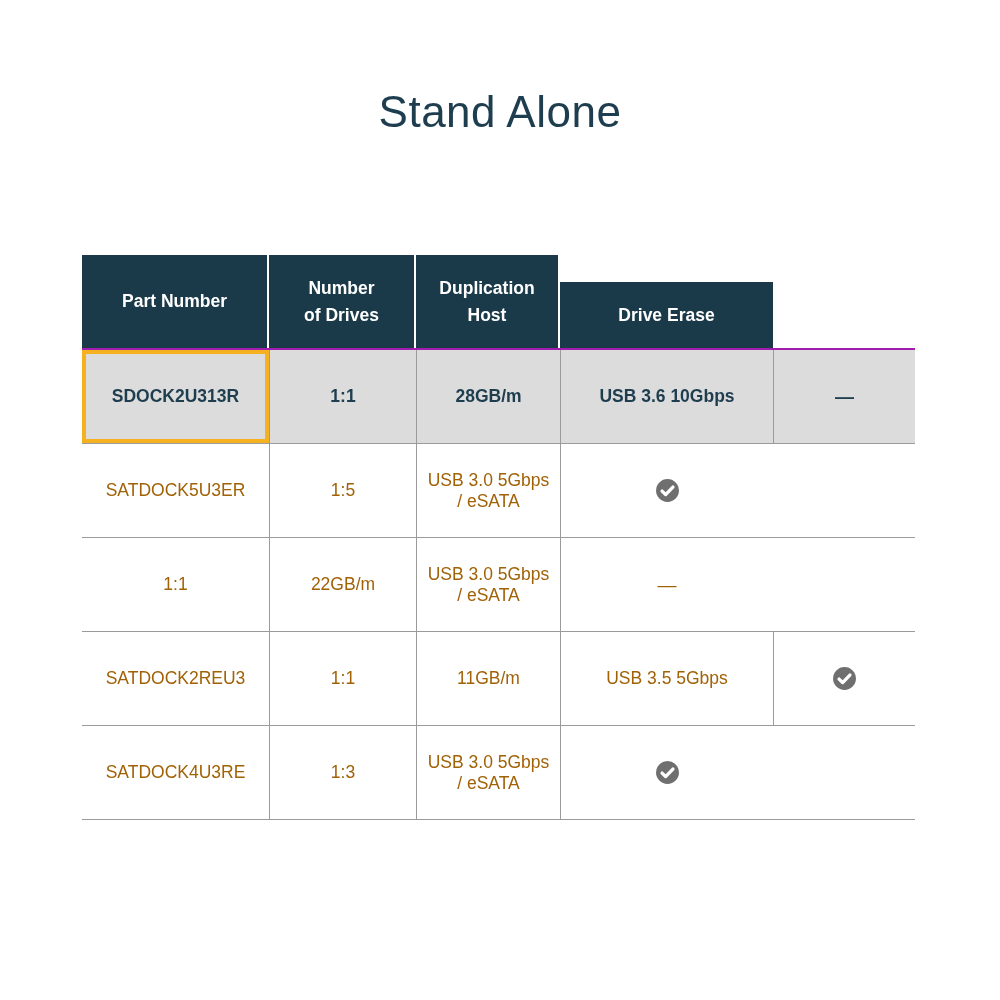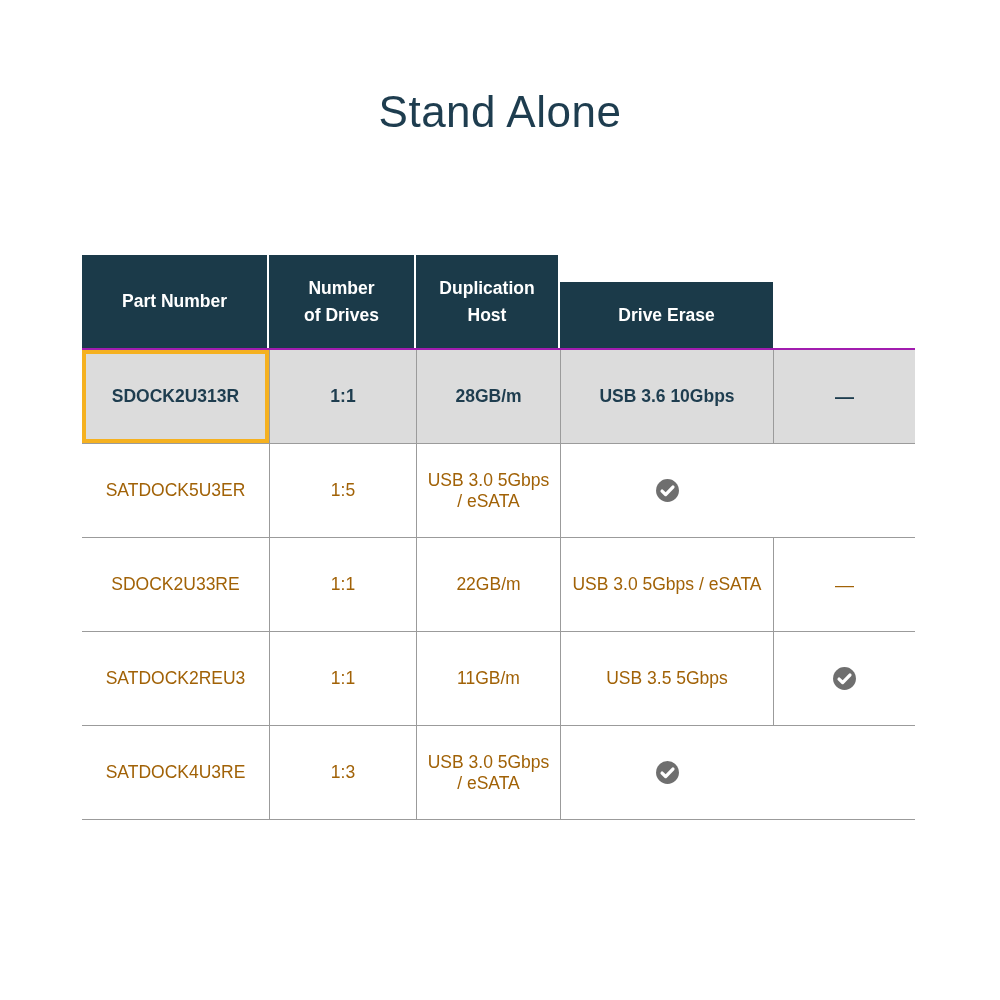--- a/index.html
+++ b/index.html
@@ -125,21 +125,20 @@
     <div class="cell">
             <span class="check-wrap">
               <svg viewBox="0 0 24 24" aria-hidden="true">
                 <circle cx="12" cy="12" r="11" fill="#6f6f6f"></circle>
                 <path d="M6.8 12.6l3.4 3.3 7-7.2" fill="none" stroke="#ffffff" stroke-width="3.2" stroke-linecap="round" stroke-linejoin="round"></path>
               </svg>
             </span>
           </div>
   </div>
         <div class="body-row">
-    <div class="cell part-cell">SDOCK2U33RE</div>
     <div class="cell">1:1</div>
     <div class="cell">22GB/m</div>
     <div class="cell">USB 3.0 5Gbps / eSATA</div>
     <div class="cell">
             <span class="dash-glyph">—</span>
           </div>
   </div>
         <div class="body-row">
     <div class="cell part-cell">SATDOCK2REU3</div>
     <div class="cell">1:1</div>

